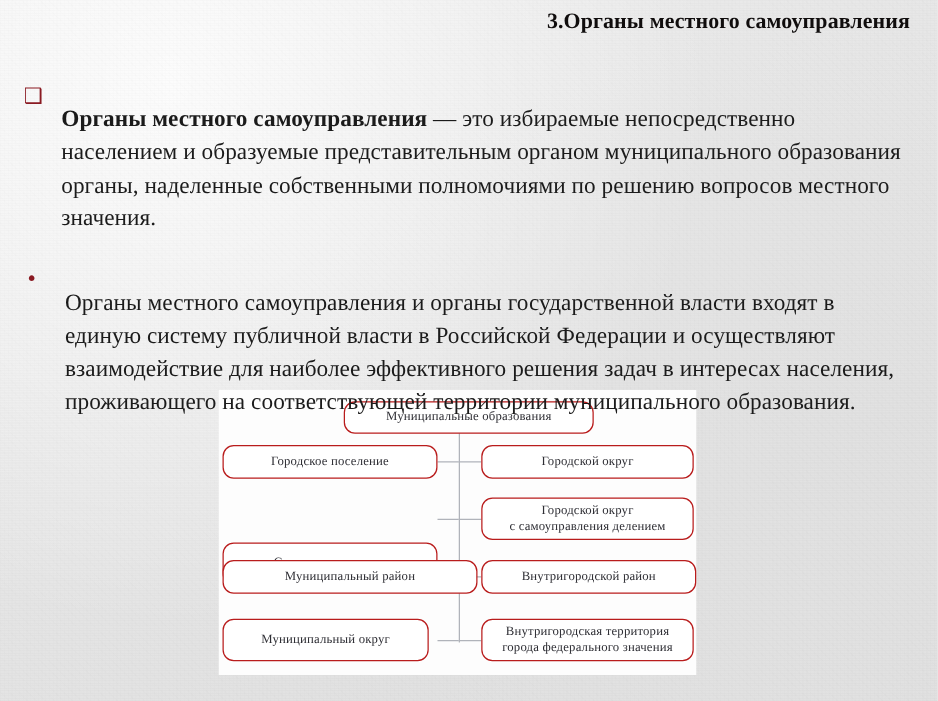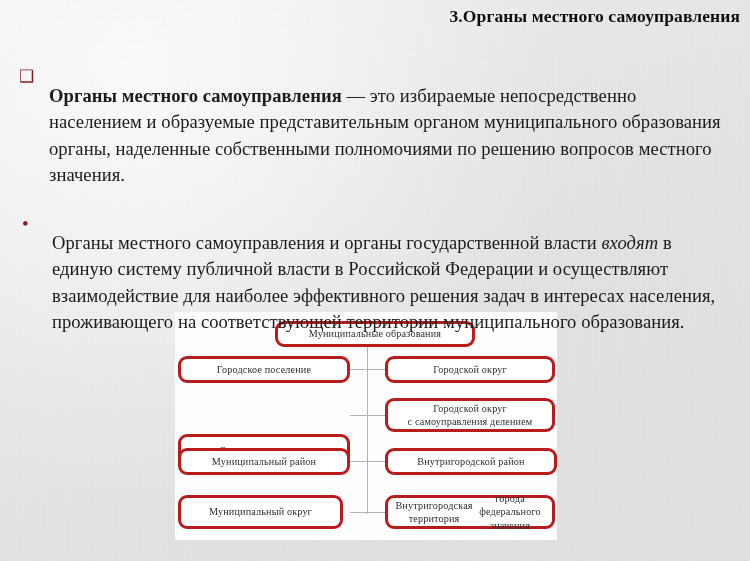--- a/index.html
+++ b/index.html
@@ -37,21 +37,21 @@
     background-image:
       repeating-linear-gradient(0deg, rgba(0,0,0,0.018) 0px, rgba(0,0,0,0.018) 1px, rgba(255,255,255,0.02) 1px, rgba(255,255,255,0.02) 2px),
       repeating-linear-gradient(90deg, rgba(0,0,0,0.014) 0px, rgba(0,0,0,0.014) 1px, rgba(255,255,255,0.02) 1px, rgba(255,255,255,0.02) 3px),
       repeating-linear-gradient(44deg, rgba(0,0,0,0.012) 0px, rgba(0,0,0,0.012) 1px, rgba(255,255,255,0.0) 1px, rgba(255,255,255,0.0) 5px);
   }
 
   
   .slide-title {
     position: absolute;
     top: 6px;
-    right: 10px;
+    right: 22px;
     margin: 0;
     font-size: 17.5px;
     font-weight: bold;
     line-height: 1.15;
     color: #100d0d;
     letter-spacing: 0.1px;
     white-space: nowrap;
     z-index: 3;
   }
 
@@ -94,21 +94,20 @@
     line-height: 1.425;
     color: #1b1b1b;
     text-align: left;
     letter-spacing: 0.05px;
   }
   .bullet-text .lead {
     font-weight: bold;
     text-align: center;
   }
   .bullet-text .ital {
-    font-style: italic;
     text-align: center;
   }
 
   
   .diagram-panel {
     position: absolute;
     left: 175px;
     top: 312px;
     width: 382px;
     height: 228px;
@@ -118,21 +117,21 @@
 
   .diagram-inner {
     position: absolute;
     inset: 0;
   }
 
   .node {
     position: absolute;
     box-sizing: border-box;
     background: #ffffff;
-    border: 3px solid #b91c1c;
+    border: 1px solid #b91c1c;
     border-radius: 9px;
     display: flex;
     align-items: center;
     justify-content: center;
     text-align: center;
     color: #2e2e34;
     font-size: 10.2px;
     line-height: 1.28;
     letter-spacing: 0.15px;
     padding: 2px 6px;
@@ -196,38 +195,38 @@
       <div class="node" style="left:100px; top:9px; width:200px; height:26px;">
         <span class="node-label">Муниципальные образования</span>
       </div>
 
       <div class="node" style="left:3px; top:44px; width:172px; height:27px;">
         <span class="node-label">Городское поселение</span>
       </div>
       <div class="node" style="left:3px; top:86px; width:172px; height:34px;margin-top:36px;">
         <span class="node-label">Сельское поселение</span>
       </div>
-      <div class="node" style="left:3px; top:136px; width:172px; height:27px;text-align:center;">
+      <div class="node" style="left:3px; top:136px; width:204px; height:27px;text-align:center;">
         <span class="node-label">Муниципальный район</span>
       </div>
       <div class="node" style="left:3px; top:183px; width:165px; height:34px;">
         <span class="node-label">Муниципальный округ</span>
       </div>
 
       <div class="node" style="left:210px; top:44px; width:170px; height:27px;">
         <span class="node-label">Городской округ</span>
       </div>
       <div class="node" style="left:210px; top:86px; width:170px; height:34px; flex-direction:column;">
         <span class="node-label">Городской округ</span>
         <span class="line2">с самоуправления делением</span>
       </div>
       <div class="node" style="left:210px; top:136px; width:172px; height:27px;">
         <span class="node-label">Внутригородской район</span>
       </div>
-      <div class="node" style="left:210px; top:183px; width:170px; height:34px; flex-direction:row;">
+      <div class="node" style="left:210px; top:183px; width:170px; height:34px; flex-direction:column;">
         <span class="node-label">Внутригородская территория</span>
         <span class="line2">города федерального значения</span>
       </div>
 
     </div>
   </div>
 
 </div>
 
 </body></html>

